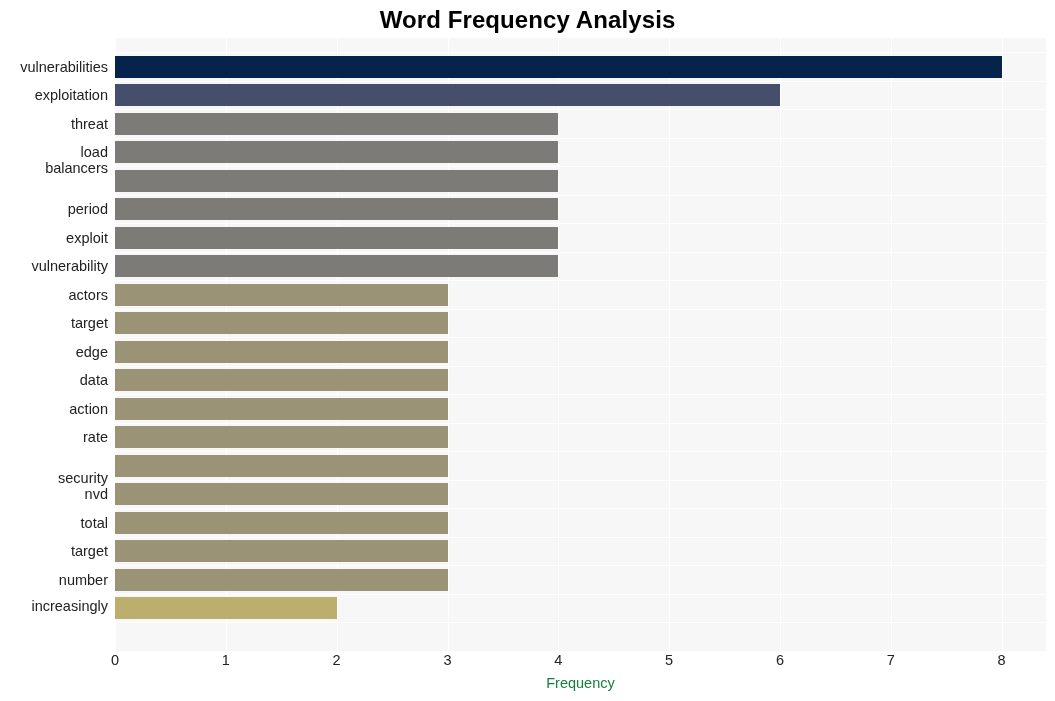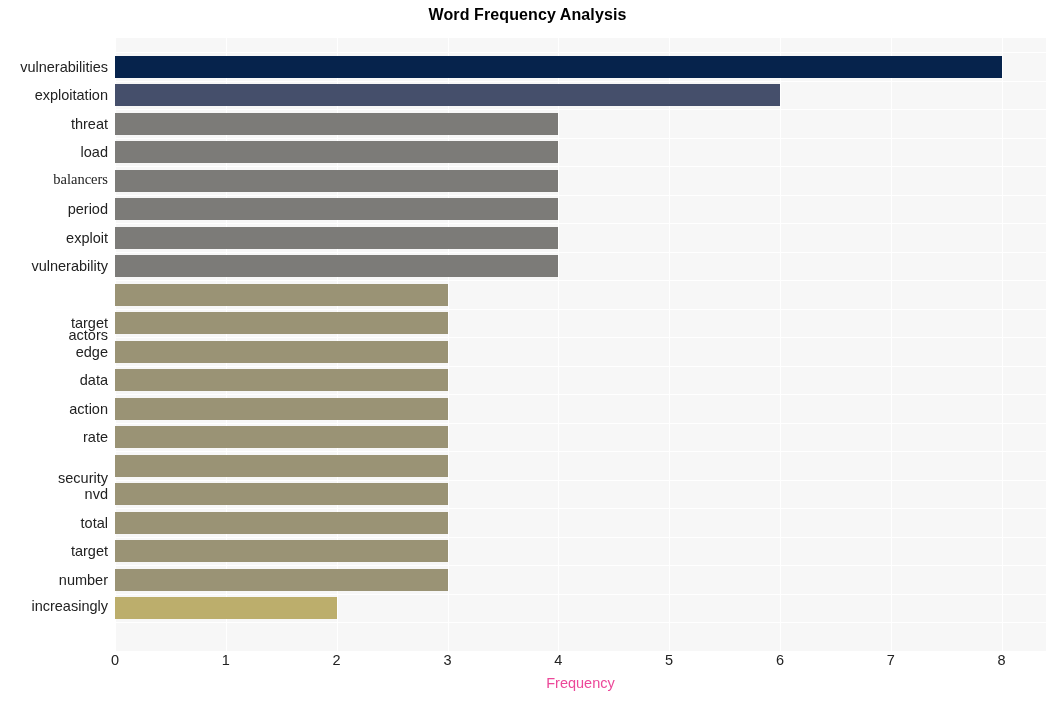--- a/index.html
+++ b/index.html
@@ -18,21 +18,21 @@
     width: 1055px;
     height: 701px;
     background: #ffffff;
   }
   #chart-title {
     position: absolute;
     left: 0;
     top: 6px;
     width: 1055px;
     text-align: center;
-    font-size: 16px;
+    font-size: 24px;
     font-weight: bold;
     color: #000000;
     letter-spacing: 0.1px;
   }
   
   #plot-area {
     position: absolute;
     left: 115px;
     top: 38px;
     width: 931px;
@@ -94,21 +94,21 @@
     font-size: 14.5px;
     color: #222222;
   }
   #x-axis-title {
     position: absolute;
     left: 115px;
     top: 675px;
     width: 931px;
     text-align: center;
     font-size: 14.5px;
-    color: #ec4899;
+    color: #15803d;
   }
 </style>
 </head>
 <body>
 
 <div id="chart-root">
 
   <div id="chart-title">Word Frequency Analysis</div>
 
   <div id="plot-area">
@@ -168,25 +168,25 @@
         <div class="bar" style="top: 530.721px; width: 332.5px; background: rgb(154, 147, 117);"></div>
         <div class="bar" style="top: 559.233px; width: 221.667px; background: rgb(188, 174, 108);"></div>
       </div>
   </div>
 
   <div id="y-labels">
       <div class="y-label" style="top: 20.5116px; padding-left: 28px;">vulnerabilities</div>
       <div class="y-label" style="top: 49.0233px;">exploitation</div>
       <div class="y-label" style="top: 77.5349px;">threat</div>
       <div class="y-label" style="top: 106.047px;">load</div>
-      <div class="y-label" style="top: 133px; font-family: Liberation Serif, serif;">balancers</div>
+      <div class="y-label" style="top: 122px;">balancers</div>
       <div class="y-label" style="top: 163.07px;">period</div>
       <div class="y-label" style="top: 191.581px;">exploit</div>
       <div class="y-label" style="top: 220.093px;">vulnerability</div>
-      <div class="y-label" style="top: 248.605px; margin-top: 40px;">actors</div>
+      <div class="y-label" style="top: 248.605px;">actors</div>
       <div class="y-label" style="top: 277.116px;">target</div>
       <div class="y-label" style="top: 305.628px; text-align: right;">edge</div>
       <div class="y-label" style="top: 334.14px;">data</div>
       <div class="y-label" style="top: 362.651px;">action</div>
       <div class="y-label" style="top: 391.163px;">rate</div>
       <div class="y-label" style="top: 432px;">security</div>
       <div class="y-label" style="top: 448.186px; padding-left: 36px;">nvd</div>
       <div class="y-label" style="top: 476.698px;">total</div>
       <div class="y-label" style="top: 505.209px;">target</div>
       <div class="y-label" style="top: 533.721px;">number</div>

